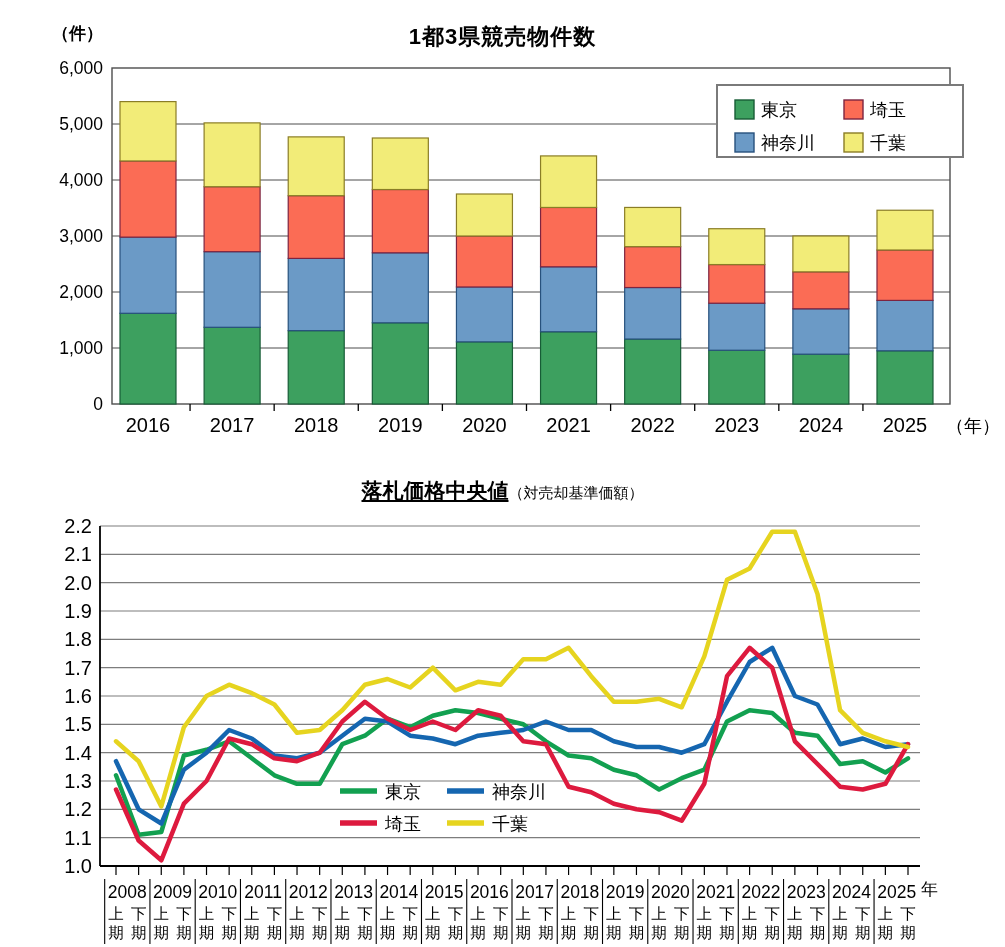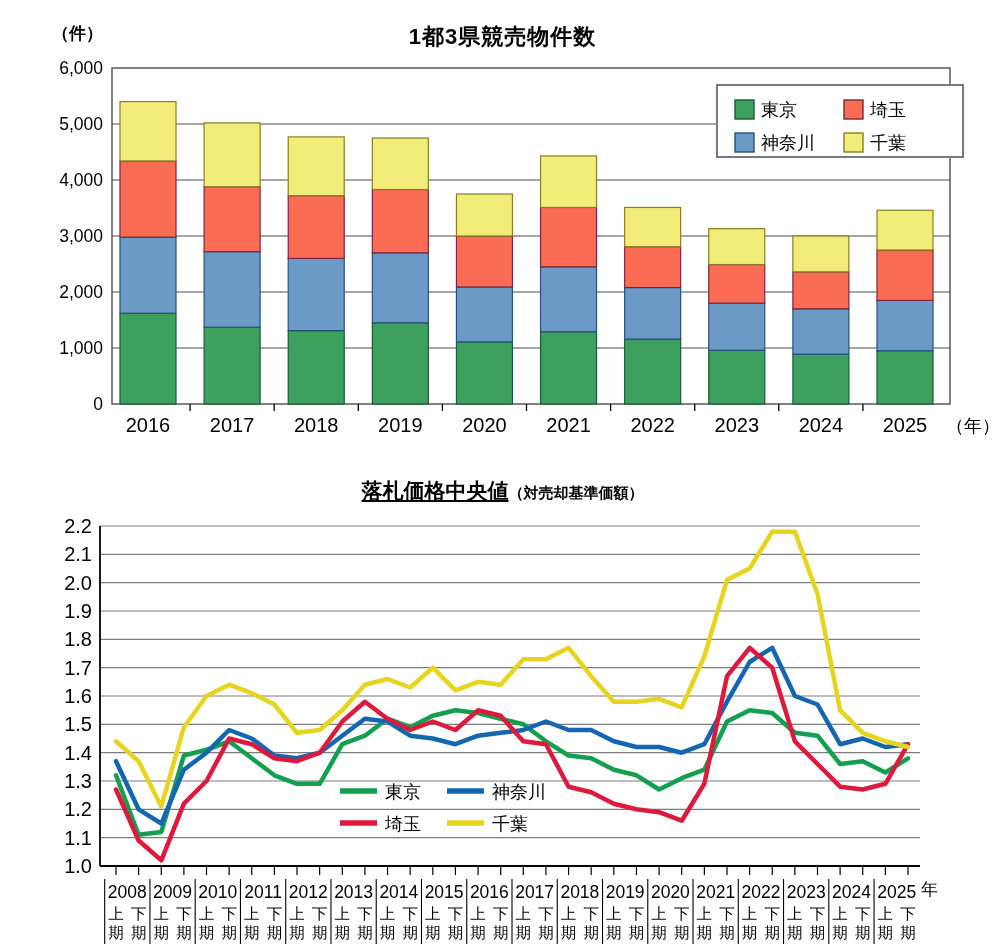--- a/index.html
+++ b/index.html
@@ -5,21 +5,21 @@
   html,body{margin:0;padding:0;background:#fff;}
   body{font-family:"Liberation Sans","DejaVu Sans",sans-serif;}
   #page{position:relative;width:1005px;height:947px;background:#fff;overflow:hidden;}
   .abs{position:absolute;}
   .chart-title{font-weight:bold;color:#000000;text-align:center;width:100%;}
   #title1{top:22px;left:0;font-size:22px;letter-spacing:1px;}
   #unit1{top:22px;left:52px;font-size:17px;font-weight:600;}
   #suffix1{top:414px;left:946px;font-size:18px;}
   #title2{top:477px;left:0;}
   #title2 .main{font-weight:bold;font-size:21px;text-decoration:underline;}
-  #title2 .sub{font-weight:bold;font-size:15px;}
+  #title2 .sub{font-weight:normal;font-size:15px;}
   #suffix2{top:878px;left:921px;font-size:17px;}
   svg text{font-family:"Liberation Sans","DejaVu Sans",sans-serif;fill:#000;}
 </style>
 </head>
 <body>
 
 <div id="page">
   <div class="abs" id="unit1">（件）</div>
   <div class="abs chart-title" id="title1">1都3県競売物件数</div>
   <div class="abs" id="suffix1">（年）</div>

